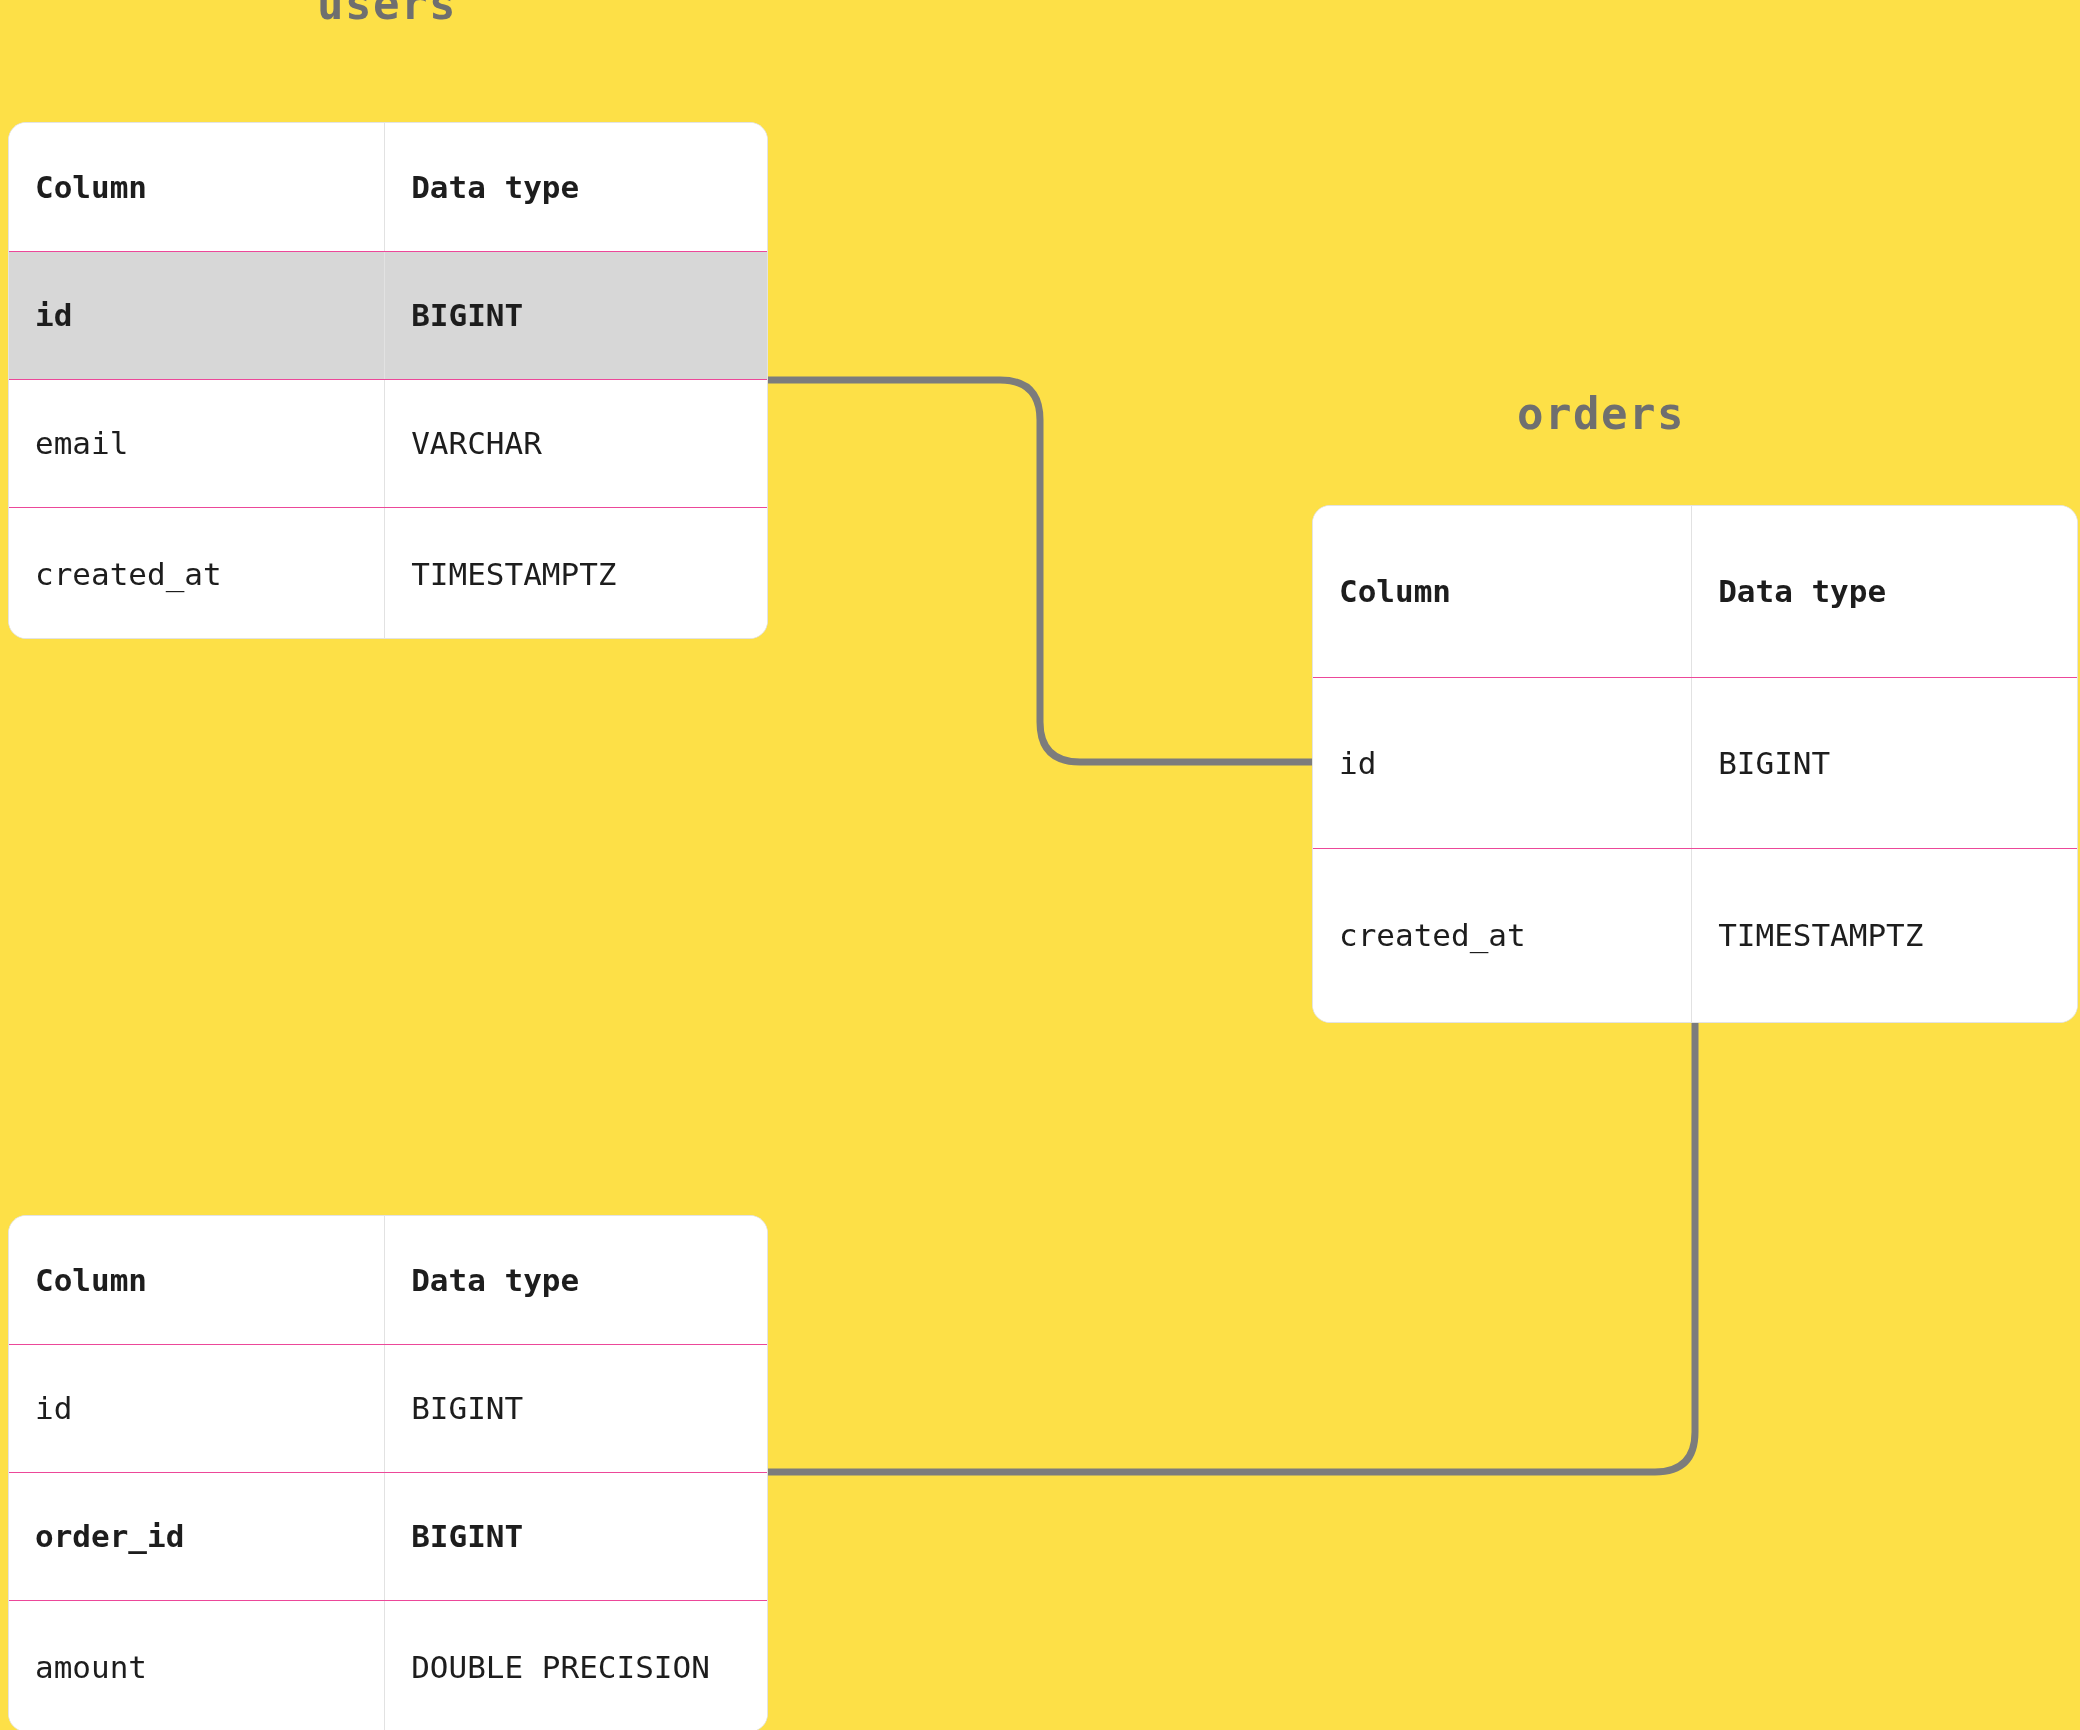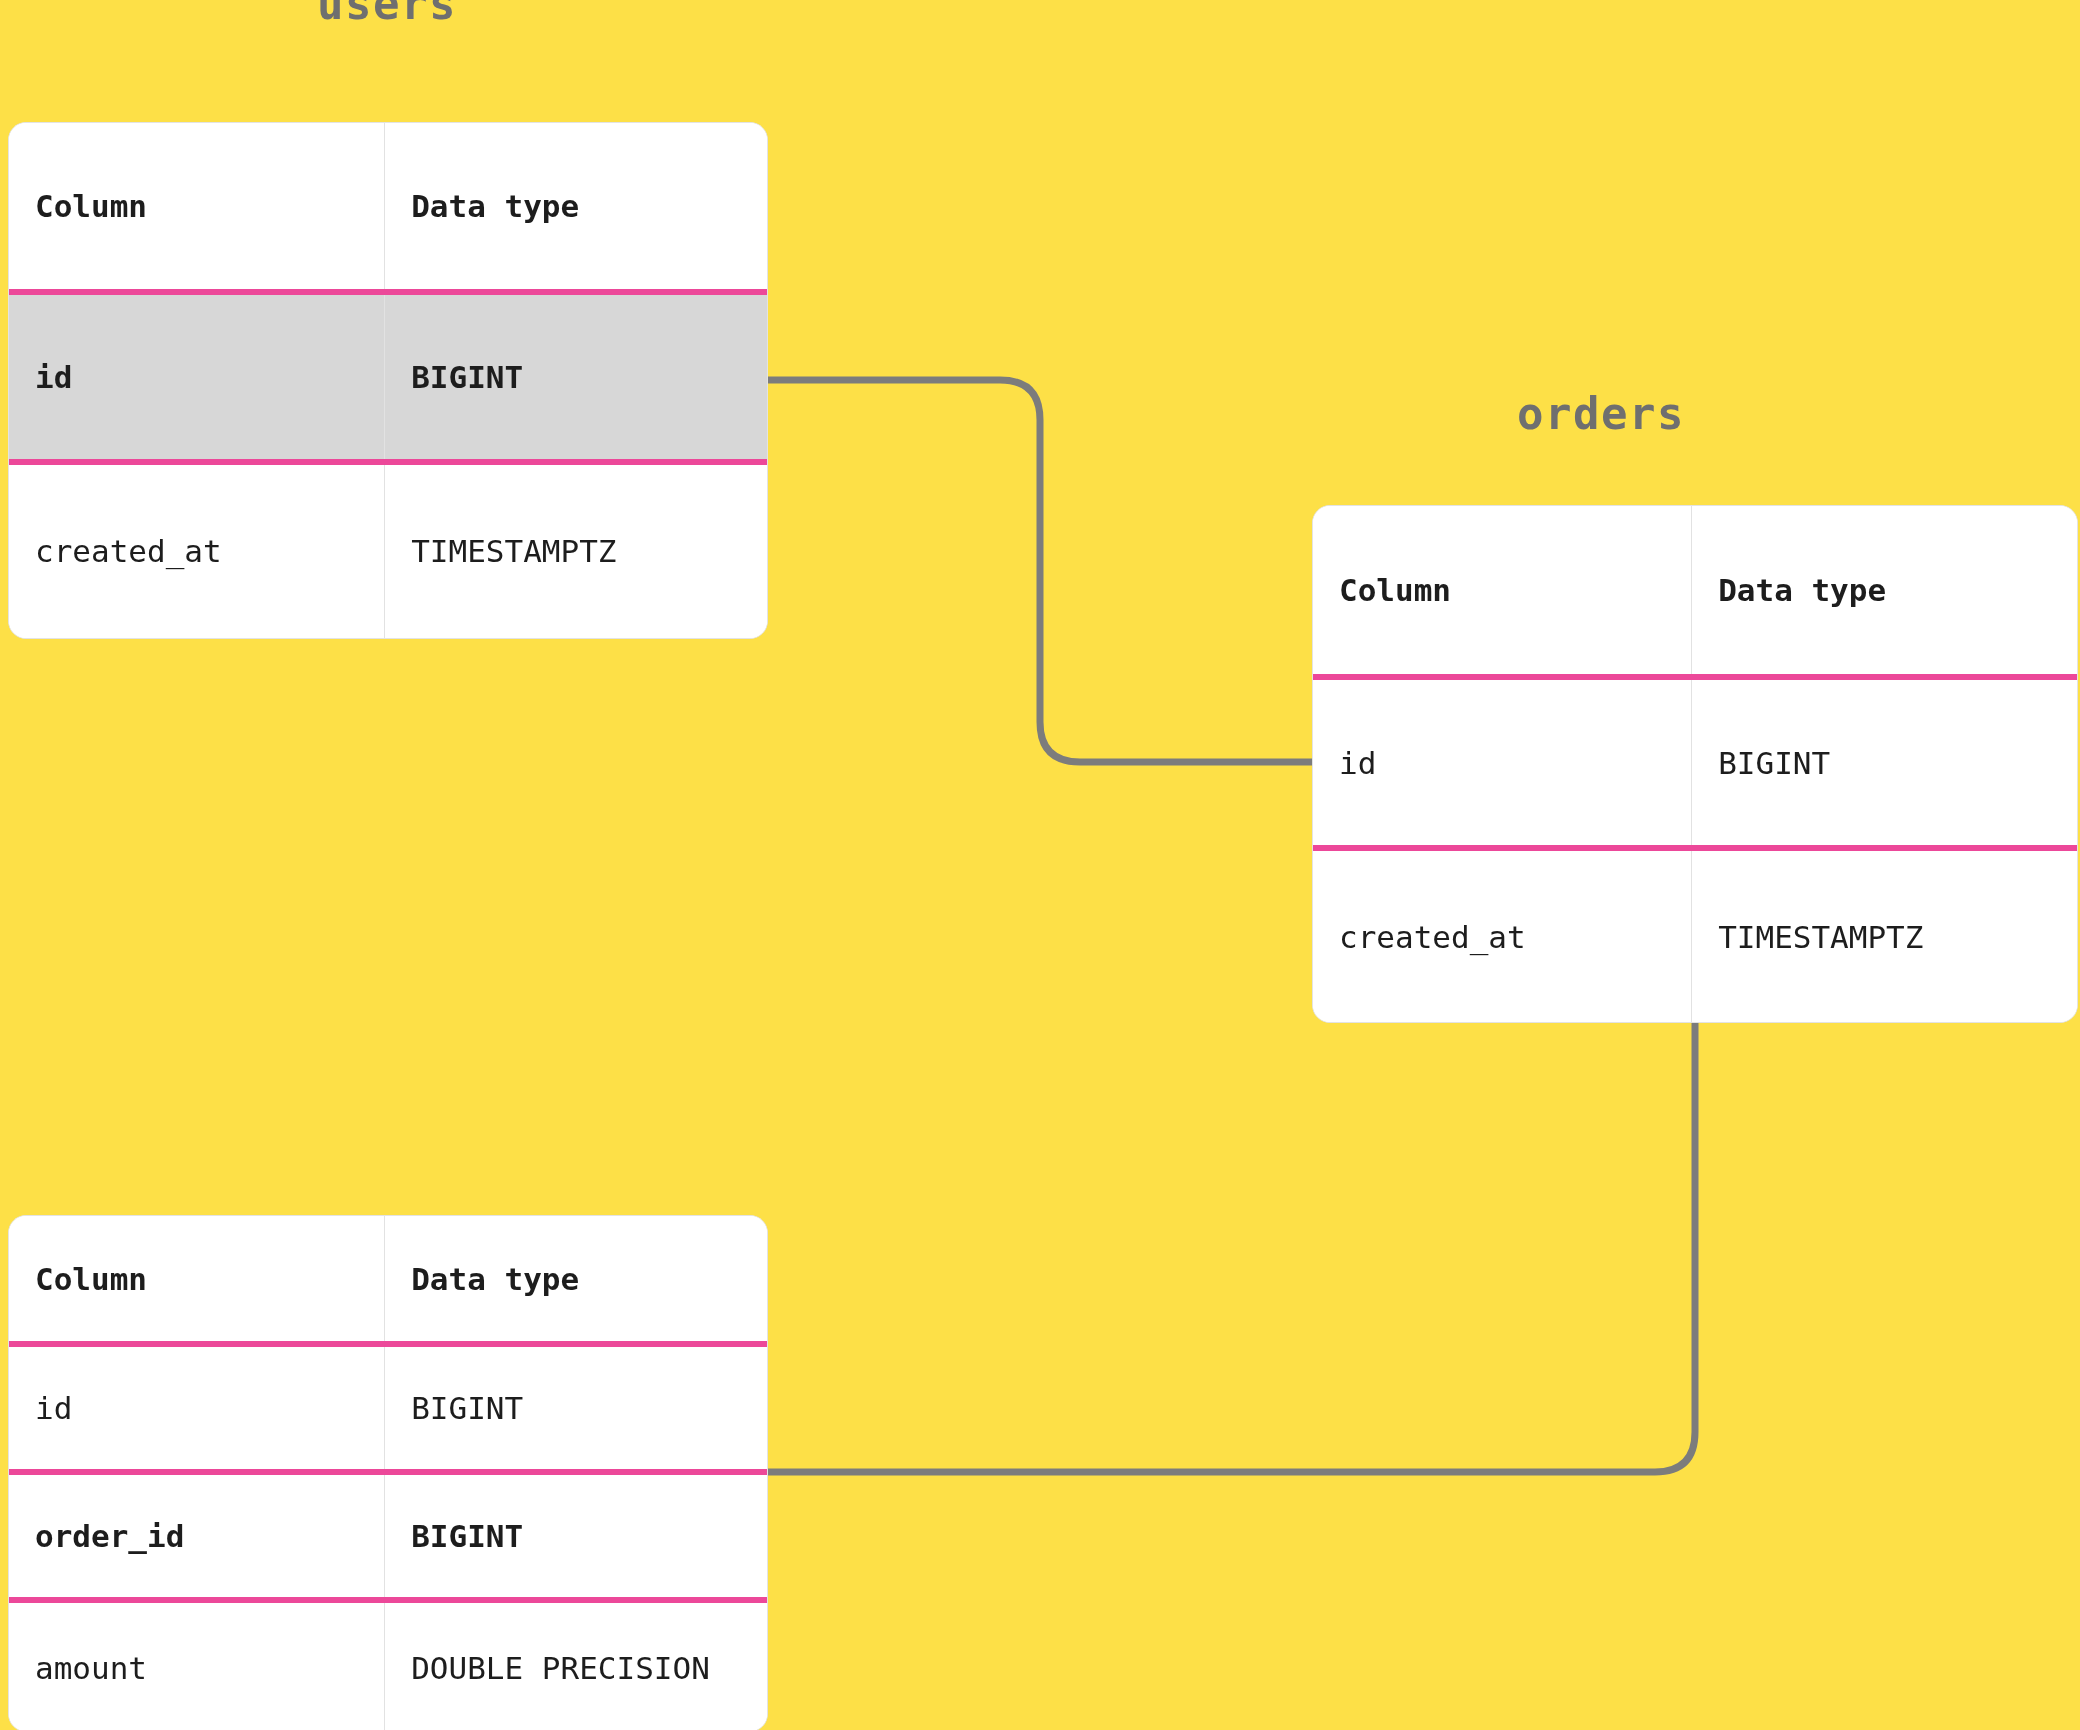--- a/index.html
+++ b/index.html
@@ -73,21 +73,21 @@
     background: #d7d7d7;
   }
   .tbl-cell {
     display: table-cell;
     vertical-align: middle;
     padding: 0 26px;
     font-family: "DejaVu Sans Mono", "Liberation Mono", monospace;
     font-size: 31px;
     color: #1d1d1d;
     white-space: nowrap;
-    border-bottom: 6px solid #ec4899;
+    border-bottom: 1px solid #ec4899;
     border-right: 1px solid #e2e2e2;
     background: #ffffff;
   }
   .tbl-cell.col-type {
     border-right: none;
   }
   .tbl-row:last-child .tbl-cell {
     border-bottom: none;
   }
   .tbl-row.header .tbl-cell {
@@ -115,20 +115,24 @@
 
   <div class="tbl-card" style="left:8px; top:122px; width:760px; height:517px;">
     <div class="tbl-grid">
       <div class="tbl-row header" style="height:128px;">
         <div class="tbl-cell col-name">Column</div>
         <div class="tbl-cell col-type">Data type</div>
       </div>
       <div class="tbl-row shaded" style="height:128px;">
         <div class="tbl-cell col-name">id</div>
         <div class="tbl-cell col-type">BIGINT</div>
+      </div>
+      <div class="tbl-row" style="height:128px;">
+        <div class="tbl-cell col-name">email</div>
+        <div class="tbl-cell col-type">VARCHAR</div>
       </div>
       <div class="tbl-row" style="height:133px;">
         <div class="tbl-cell col-name">created_at</div>
         <div class="tbl-cell col-type">TIMESTAMPTZ</div>
       </div>
     </div>
   </div>
 
   <div class="tbl-title" style="left:1601px; top:388px;">orders</div>
 

